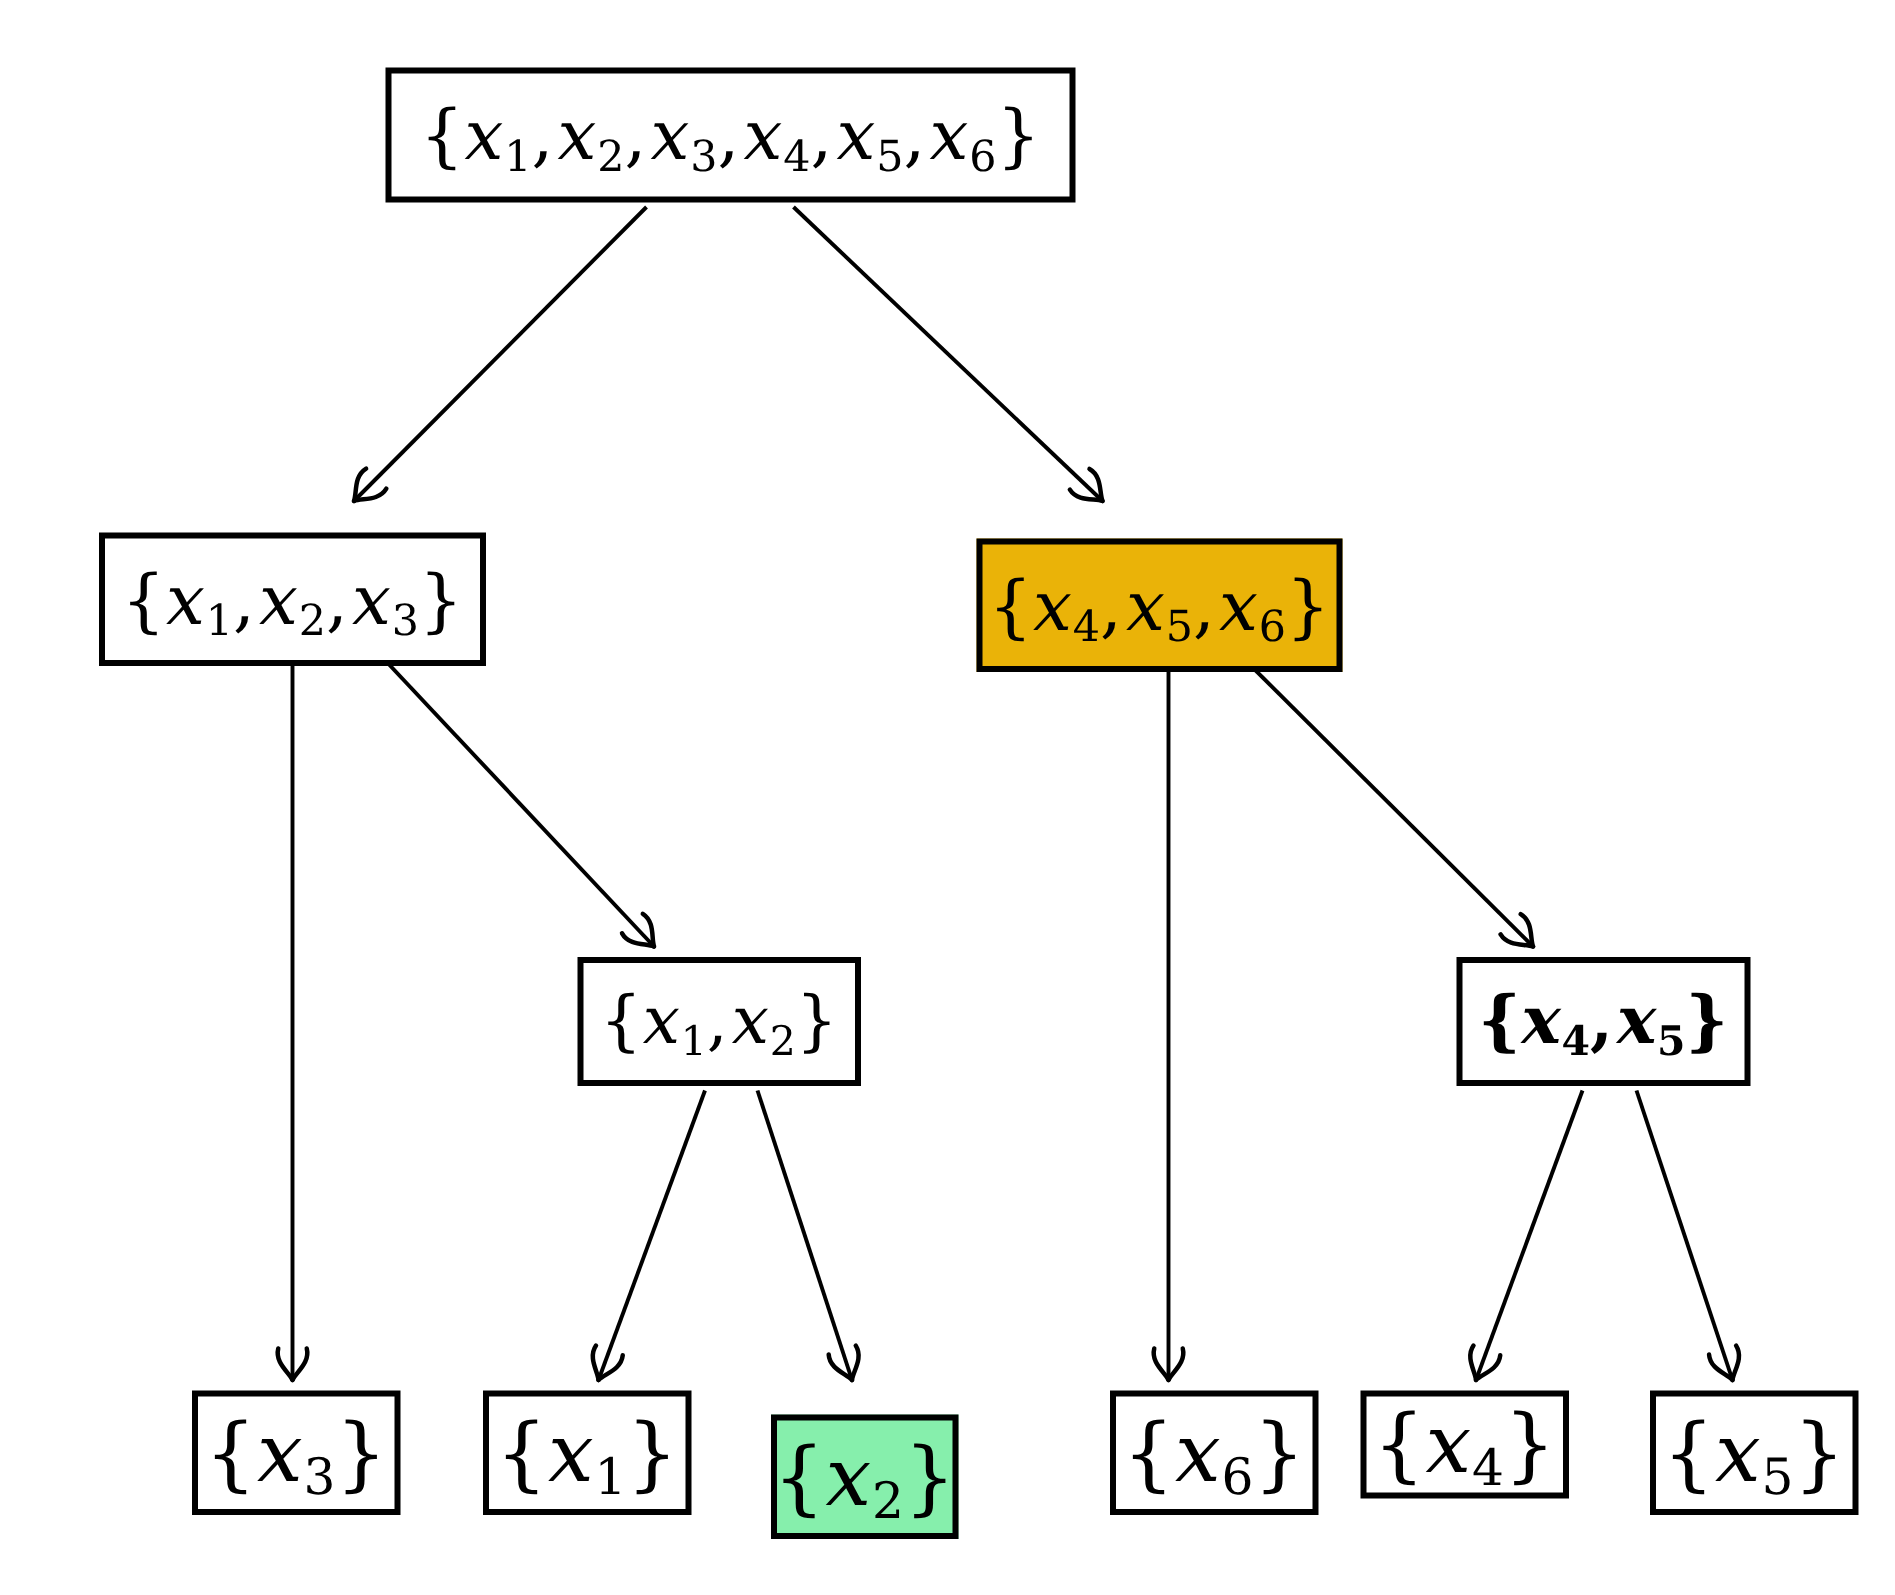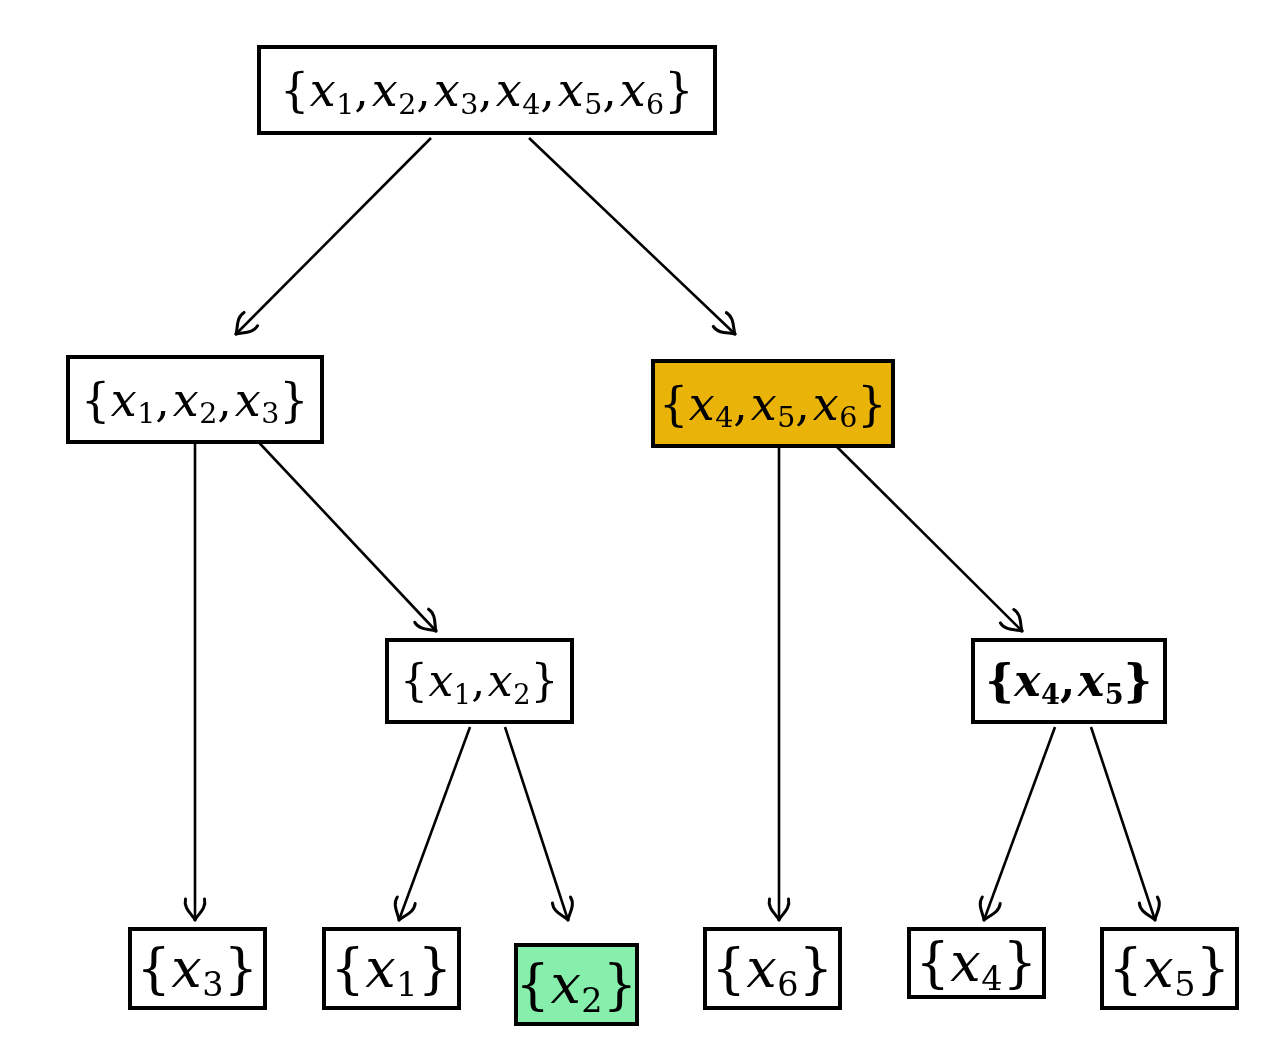--- a/index.html
+++ b/index.html
@@ -162,21 +162,21 @@
       </div>
       <div class="node-box lvl3" style="left: 128px; top: 927px; width: 139px; height: 83px; border-color: rgb(0, 0, 0); background: rgb(255, 255, 255);">
         <span class="node-label"><span class="brace">{</span>x<sub>3</sub><span class="brace">}</span></span>
       </div>
       <div class="node-box lvl3" style="left: 322px; top: 927px; width: 139px; height: 83px; border-color: rgb(0, 0, 0); background: rgb(255, 255, 255);">
         <span class="node-label"><span class="brace">{</span>x<sub>1</sub><span class="brace">}</span></span>
       </div>
       <div class="node-box lvl3" style="left: 514px; top: 927px; width: 125px; height: 83px; border-color: rgb(0, 0, 0); background: #86efac; margin-top: 16px;">
         <span class="node-label"><span class="brace">{</span>x<sub>2</sub><span class="brace">}</span></span>
       </div>
-      <div class="node-box lvl3" style="left: 703px; top: 927px; width: 139px; height: 83px; border-color: rgb(0, 0, 0); background: rgb(255, 255, 255);">
+      <div class="node-box lvl3" style="left: 740px; top: 927px; width: 139px; height: 83px; border-color: rgb(0, 0, 0); background: rgb(255, 255, 255);">
         <span class="node-label"><span class="brace">{</span>x<sub>6</sub><span class="brace">}</span></span>
       </div>
       <div class="node-box lvl3" style="left: 907px; top: 927px; width: 139px; height: 72px; border-color: rgb(0, 0, 0); background: rgb(255, 255, 255);">
         <span class="node-label"><span class="brace">{</span>x<sub>4</sub><span class="brace">}</span></span>
       </div>
       <div class="node-box lvl3" style="left: 1100px; top: 927px; width: 139px; height: 83px; border-color: rgb(0, 0, 0); background: rgb(255, 255, 255);">
         <span class="node-label"><span class="brace">{</span>x<sub>5</sub><span class="brace">}</span></span>
       </div>
     </div>
 

